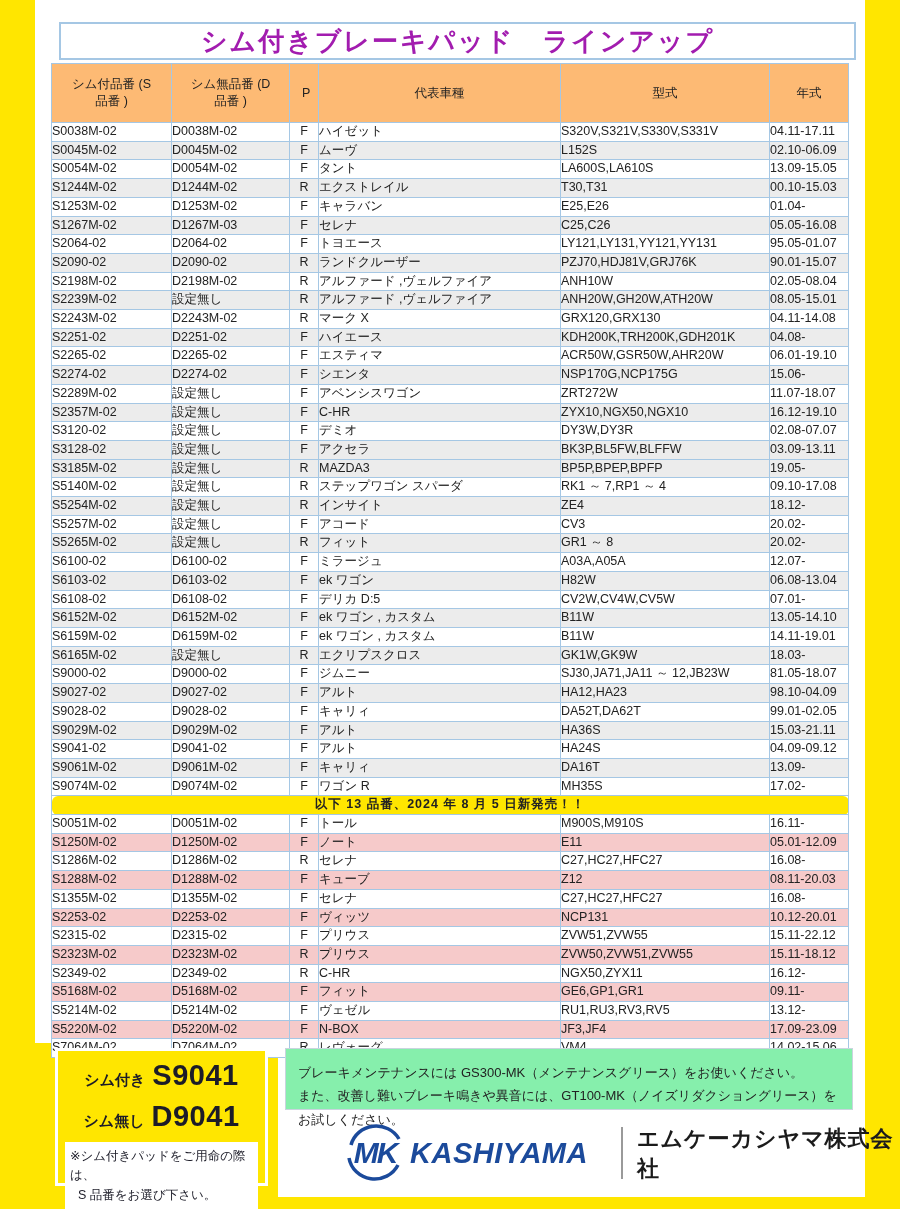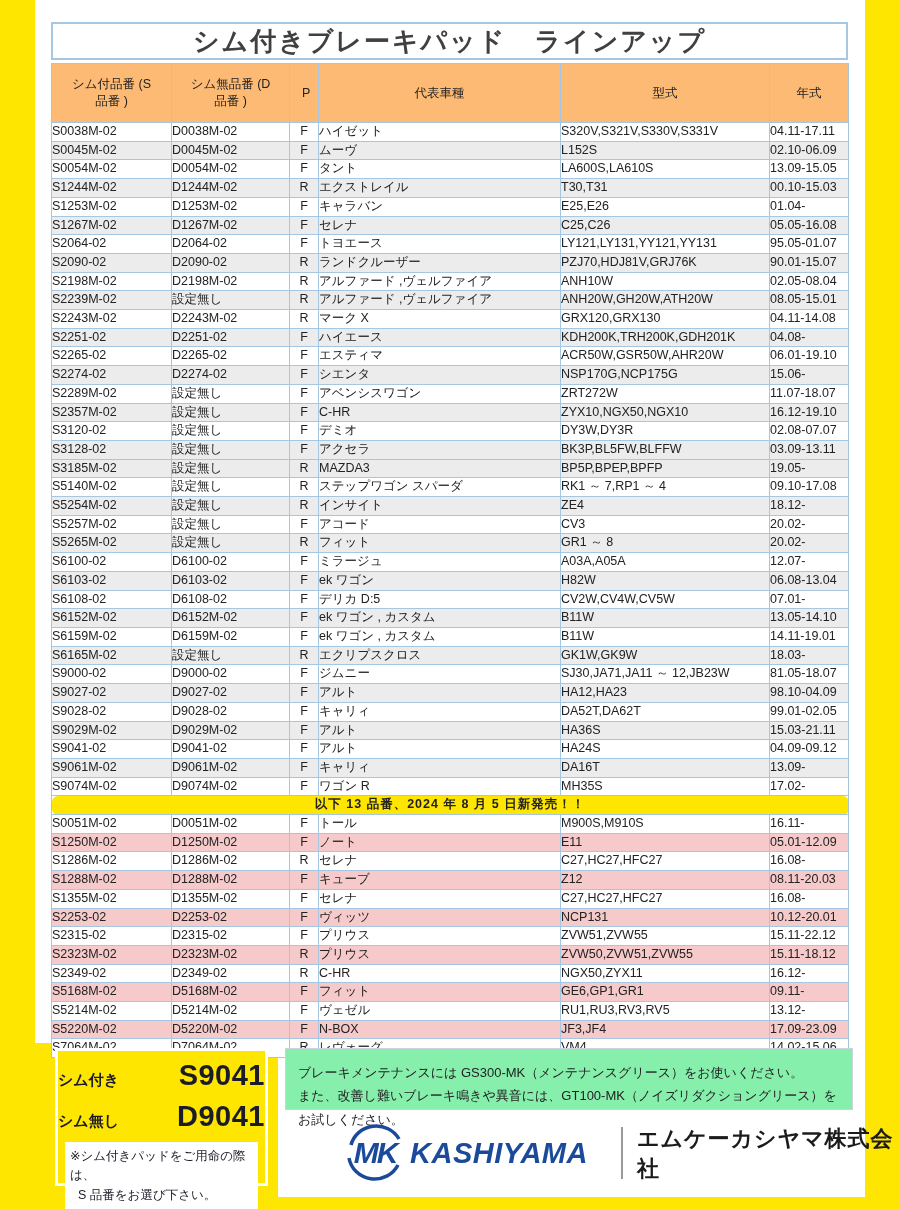--- a/index.html
+++ b/index.html
@@ -7,23 +7,23 @@
     width:900px;height:1209px;position:relative;overflow:hidden;
     background:#ffe600;
     font-family:"Liberation Sans","DejaVu Sans",sans-serif;
     color:#222;
   }
   .white-panel{position:absolute;left:35px;top:0;width:830px;height:1209px;background:#ffffff;}
   .yellow-block{position:absolute;left:0;top:1043px;width:278px;height:166px;background:#ffe600;}
   .bottom-strip{position:absolute;left:0;top:1197px;width:900px;height:12px;background:#ffe600;}
 
   .title-box{
-    position:absolute;left:51px;top:22px;width:797px;height:38px;box-sizing:border-box;
+    position:absolute;left:59px;top:22px;width:797px;height:38px;box-sizing:border-box;
     border:2px solid #a5c7e4;display:flex;align-items:center;justify-content:center;
-    font-size:26px;font-weight:bold;color:#404040;letter-spacing:2px;background:#fff;
+    font-size:26px;font-weight:bold;color:#a21caf;letter-spacing:2px;background:#fff;
   }
   table.lineup{
     position:absolute;left:51px;top:63px;width:797px;
     border-collapse:collapse;table-layout:fixed;background:#fff;
   }
   table.lineup th{
     border:1px solid #a5c7e4;background:#fdba74;font-weight:normal;
     font-size:12.5px;height:21px;padding:12px;color:#222;
   }
   table.lineup td{
@@ -39,21 +39,21 @@
   tr.alt-pink td{background:#f6caca;}
   td.banner{
     background:#ffe600;color:#e60012;font-weight:bold;text-align:center;
     font-size:13.5px;letter-spacing:1px;border-radius:6px;
   }
 
   .promo{
     position:absolute;left:55px;top:1048px;width:213px;height:138px;box-sizing:border-box;
     background:#ffe600;border:3px solid #ffffff;
   }
-  .promo-row{display:flex;align-items:baseline;justify-content:space-between;margin-top:8px;color:#1c1c28;}
+  .promo-row{display:flex;align-items:baseline;justify-content:center;margin-top:8px;color:#1c1c28;}
   .promo-label{font-size:15px;font-weight:bold;}
   .promo-code{font-size:29px;font-weight:bold;margin-left:7px;letter-spacing:0.5px;}
   .promo-note{
     background:#ffffff;margin:9px 7px 0;padding:5px 5px 6px;font-size:12.5px;
     color:#1c1c28;line-height:1.55;
   }
   .promo-note .line2{padding-left:8px;}
 
   .notice{
     position:absolute;left:285px;top:1048px;width:568px;height:62px;box-sizing:border-box;
@@ -133,21 +133,21 @@
       <tr>
         <td class="c0">S1253M-02</td>
         <td class="c1">D1253M-02</td>
         <td class="c2">F</td>
         <td class="c3">キャラバン</td>
         <td class="c4">E25,E26</td>
         <td class="c5">01.04-</td>
       </tr>
       <tr class="alt">
         <td class="c0">S1267M-02</td>
-        <td class="c1">D1267M-02</td>
+        <td class="c1">D1267M-03</td>
         <td class="c2">F</td>
         <td class="c3">セレナ</td>
         <td class="c4">C25,C26</td>
         <td class="c5">05.05-16.08</td>
       </tr>
       <tr>
         <td class="c0">S2064-02</td>
         <td class="c1">D2064-02</td>
         <td class="c2">F</td>
         <td class="c3">トヨエース</td>

